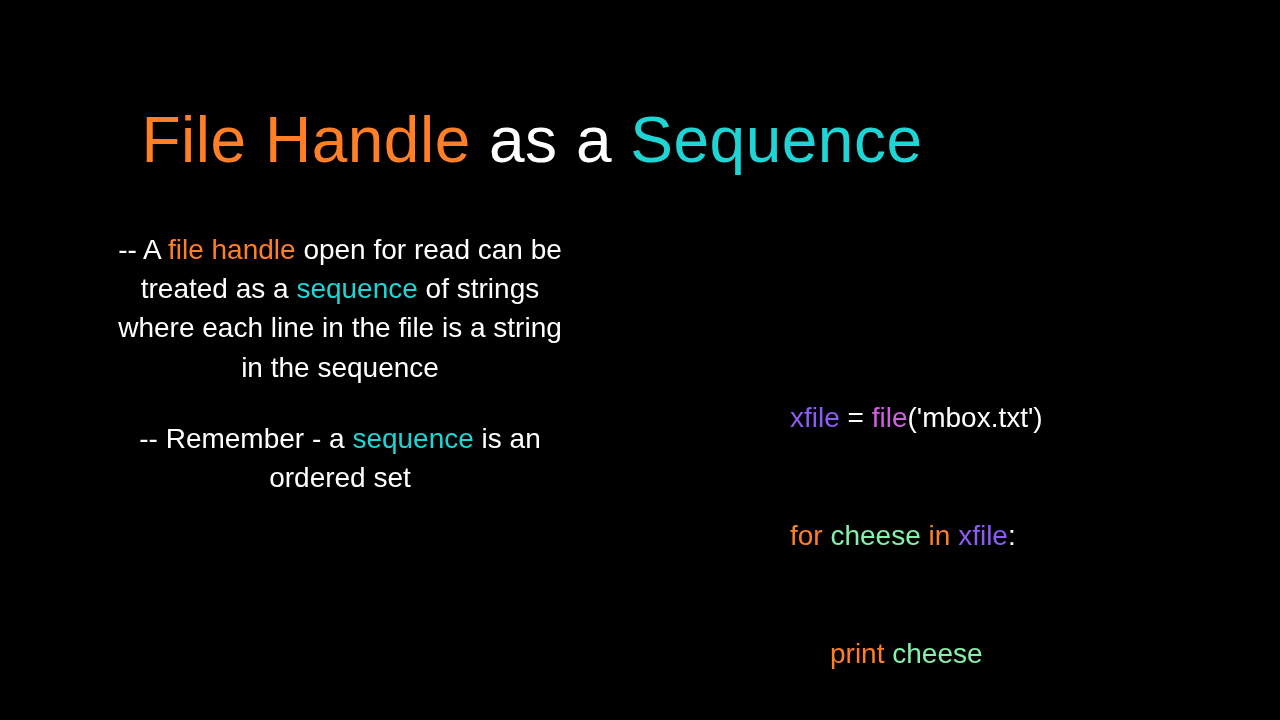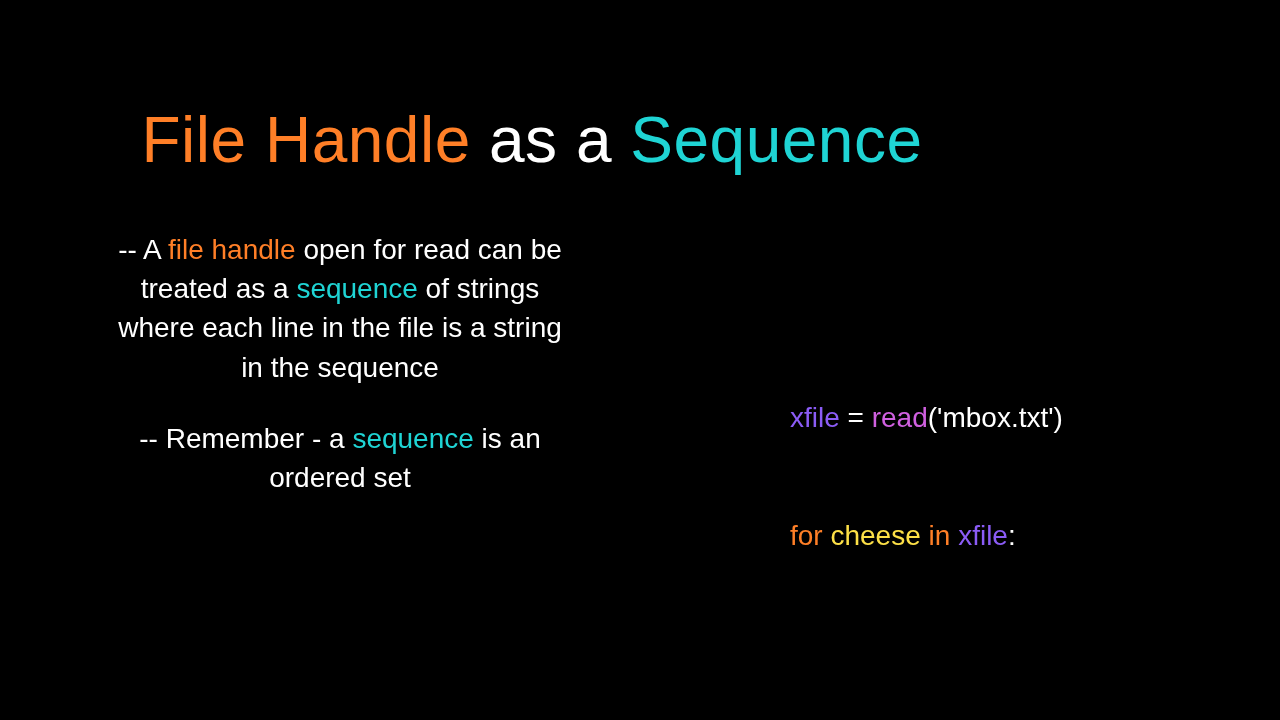--- a/index.html
+++ b/index.html
@@ -53,21 +53,21 @@
     left: 790px;
     top: 320px;
     font-size: 28px;
     line-height: 1.4;
     font-family: Arial, Helvetica, sans-serif;
     white-space: pre;
   }
   .code-right .c-white   { color: #ffffff; }
   .code-right .c-yellow  { color: #8b5cf6; }
   .code-right .c-magenta { color: #d060e0; }
-  .code-right .c-green   { color: #fde047; }
+  .code-right .c-green   { color: #86efac; }
   .code-right .c-orange  { color: #ff7f27; }
   .indent { padding-left: 40px; display: inline-block; }
 </style>
 </head>
 <body>
 
 <div class="slide">
 
   <h1 class="title">
     <span class="orange">File Handle</span><span class="white"> as a </span><span class="cyan">Sequence</span>
@@ -76,17 +76,18 @@
   <div class="body-left">
     <div class="bullet">
       <span>-- A </span><span class="hl-orange">file handle</span><span> open for read can be treated as a </span><span class="hl-cyan">sequence</span><span> of strings where each line in the file is a string in the sequence</span>
     </div>
     <div class="bullet">
       <span>-- Remember - a </span><span class="hl-cyan">sequence</span><span> is an ordered set</span>
     </div>
   </div>
 
   <div class="code-right">
-    <div><span class="c-yellow">xfile</span><span class="c-white"> = </span><span class="c-magenta">read</span><span class="c-white">('mbox.txt')</span></div>
+    <div><span class="c-yellow">xfile</span><span class="c-white"> = </span><span class="c-magenta">file</span><span class="c-white">('mbox.txt')</span></div>
     <div><span class="c-orange">for</span><span class="c-white"> </span><span class="c-green">cheese</span><span class="c-white"> </span><span class="c-orange">in</span><span class="c-white"> </span><span class="c-yellow">xfile</span><span class="c-white">:</span></div>
+    <div><span class="indent"><span class="c-orange">print</span><span class="c-white"> </span><span class="c-green">cheese</span></span></div>
   </div>
 
 </div>
 
 </body></html>

